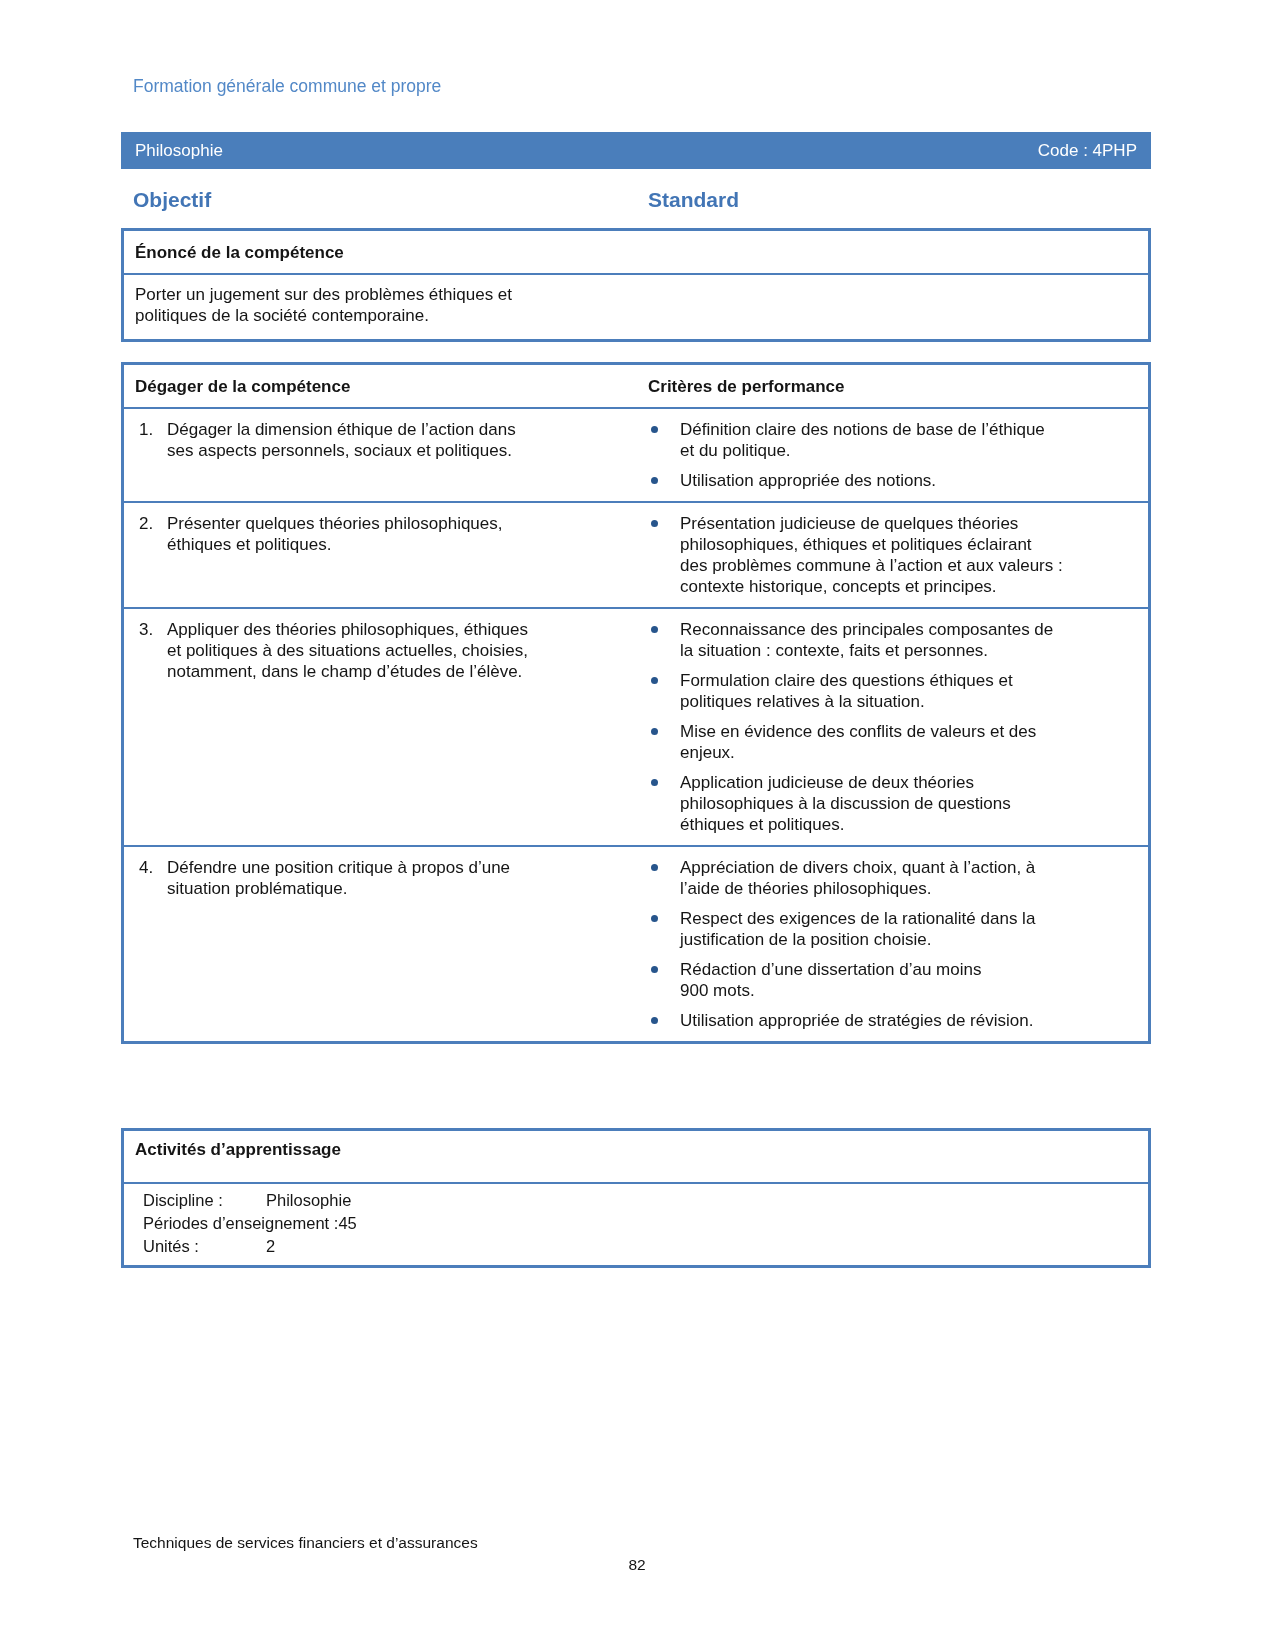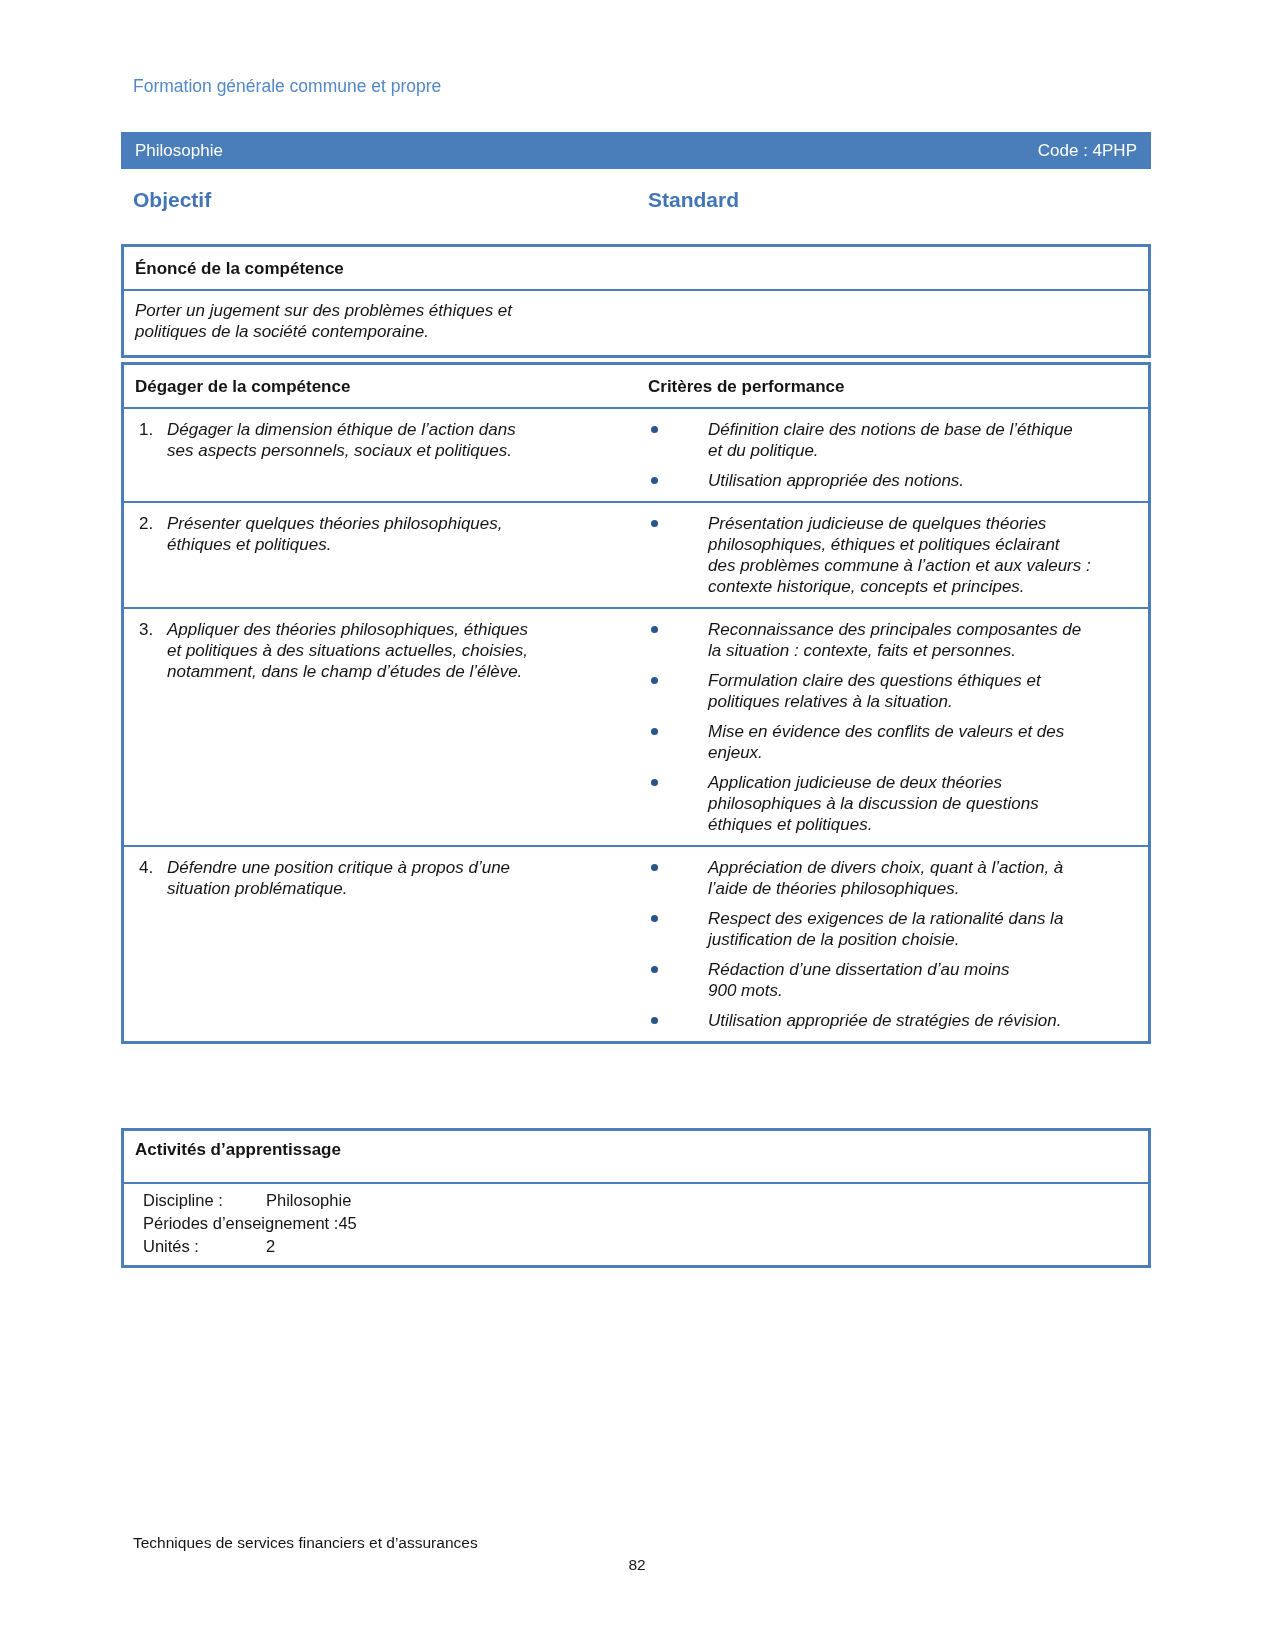--- a/index.html
+++ b/index.html
@@ -9,21 +9,21 @@
     --header-text-blue:#5288C7;
     --bullet-navy:#27558C;
     --text-black:#151515;
   }
   html,body{margin:0;padding:0;}
   body{
     width:1275px;height:1650px;position:relative;background:#ffffff;
     font-family:"Liberation Sans", sans-serif;color:var(--text-black);
     -webkit-font-smoothing:antialiased;
   }
-  .prewrap{white-space:pre-line;font-style:italic;}
+  .prewrap{white-space:pre-line;}
 
   
   #doc-header{
     position:absolute;top:76px;left:133px;
     font-size:17.5px;color:var(--header-text-blue);
   }
 
   
   #banner{
     position:absolute;top:132px;left:121px;width:1030px;height:37px;
@@ -42,37 +42,37 @@
     position:absolute;left:121px;width:1030px;box-sizing:border-box;
     border:3px solid var(--border-blue);background:#fff;
   }
   .bbox-header{
     font-weight:bold;font-size:17px;line-height:21px;
     padding:11px 0 10px 11px;
     border-bottom:2px solid var(--border-blue);
   }
 
   
-  #box1{top:244px;}
+  #box1{top:228px;}
   #box1 .bbox-body{padding:9px 13px 13px 11px;font-size:17px;line-height:21px;}
 
   
   #box2{top:362px;}
   #box2 .bbox-header{display:flex;padding:11px 0 10px 0;border-bottom:none;}
   .hcell-left{width:524px;box-sizing:border-box;padding-left:11px;}
   .hcell-right{flex:1;}
   .c-row{display:flex;border-top:2px solid var(--border-blue);padding:10px 0 10px 0;}
   .cell-left{
     width:524px;box-sizing:border-box;padding-left:15px;
     display:flex;align-items:flex-start;font-size:17px;line-height:21px;
   }
   .cell-left .num{flex:0 0 28px;}
   .cell-left .elem-text{flex:1;padding-right:18px;}
   .cell-right{flex:1;box-sizing:border-box;padding-right:10px;font-size:17px;line-height:21px;}
-  .crit-item{display:flex;align-items:flex-start;gap:28px;}
+  .crit-item{display:flex;align-items:flex-start;}
   .crit-item + .crit-item{margin-top:9px;}
   .dot{
     flex:0 0 auto;width:7px;height:7px;border-radius:50%;
     background:var(--bullet-navy);margin:7px 0 0 3px;
   }
   .crit-text{margin-left:22px;}
 
   
   #box3{top:1128px;}
   #box3 .bbox-header{padding:8px 0 22px 11px;}

